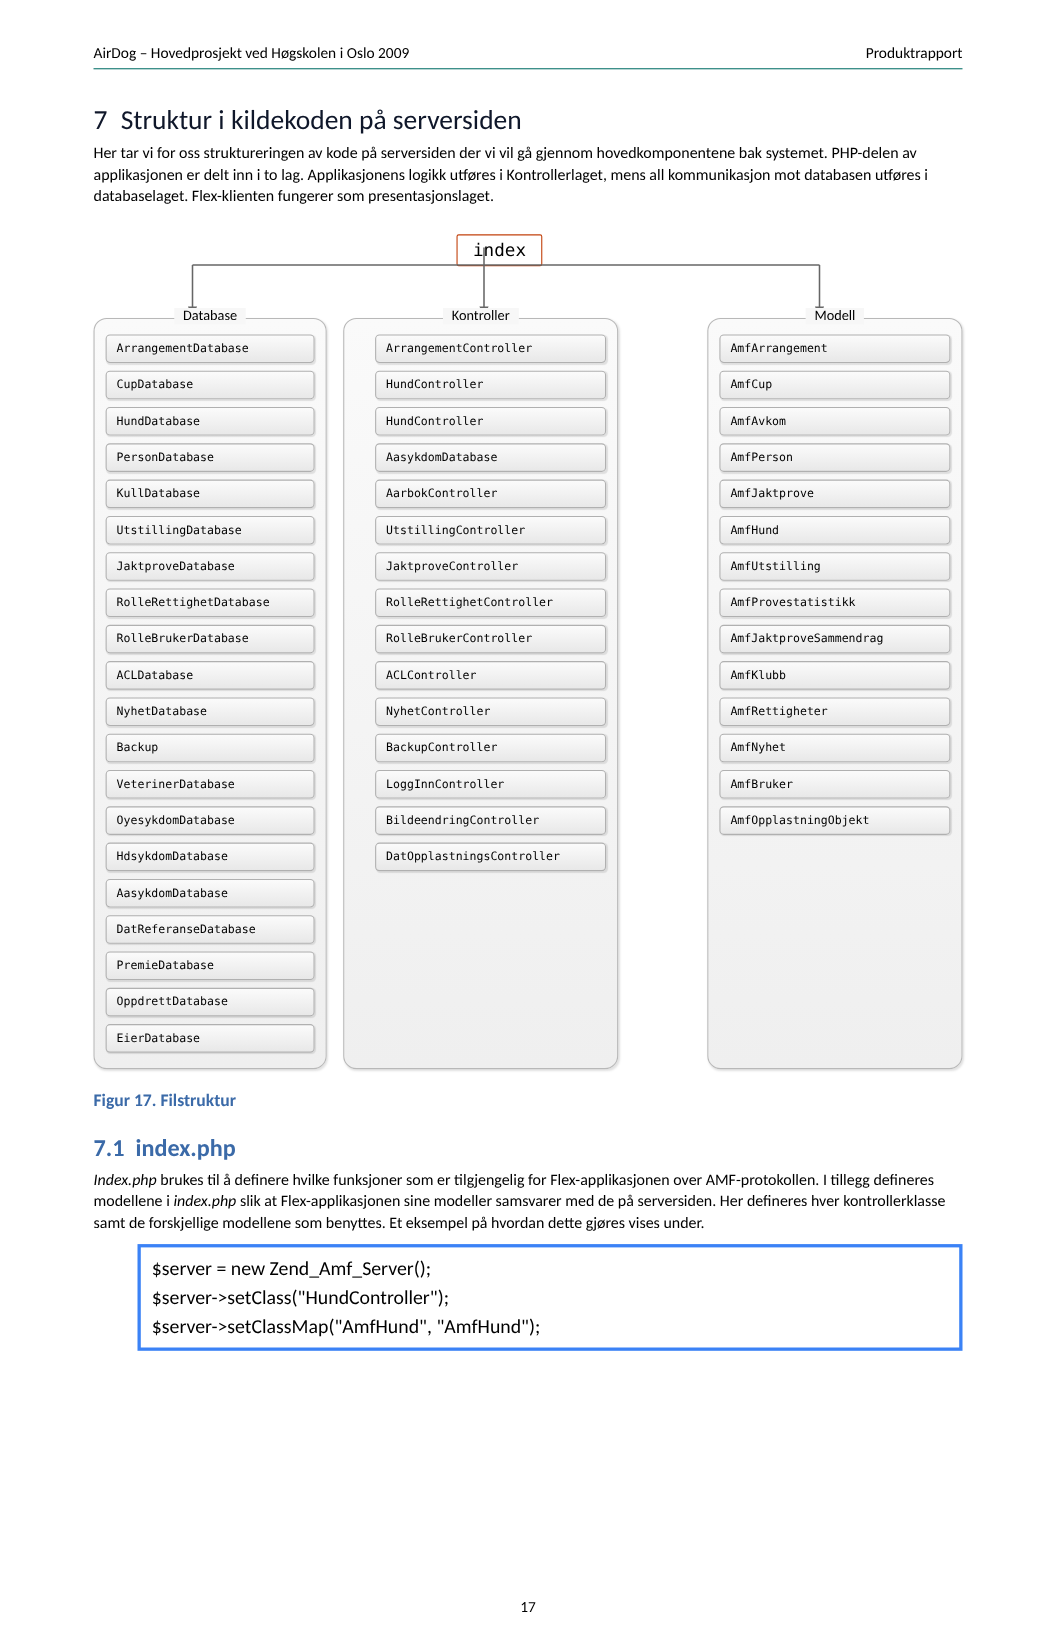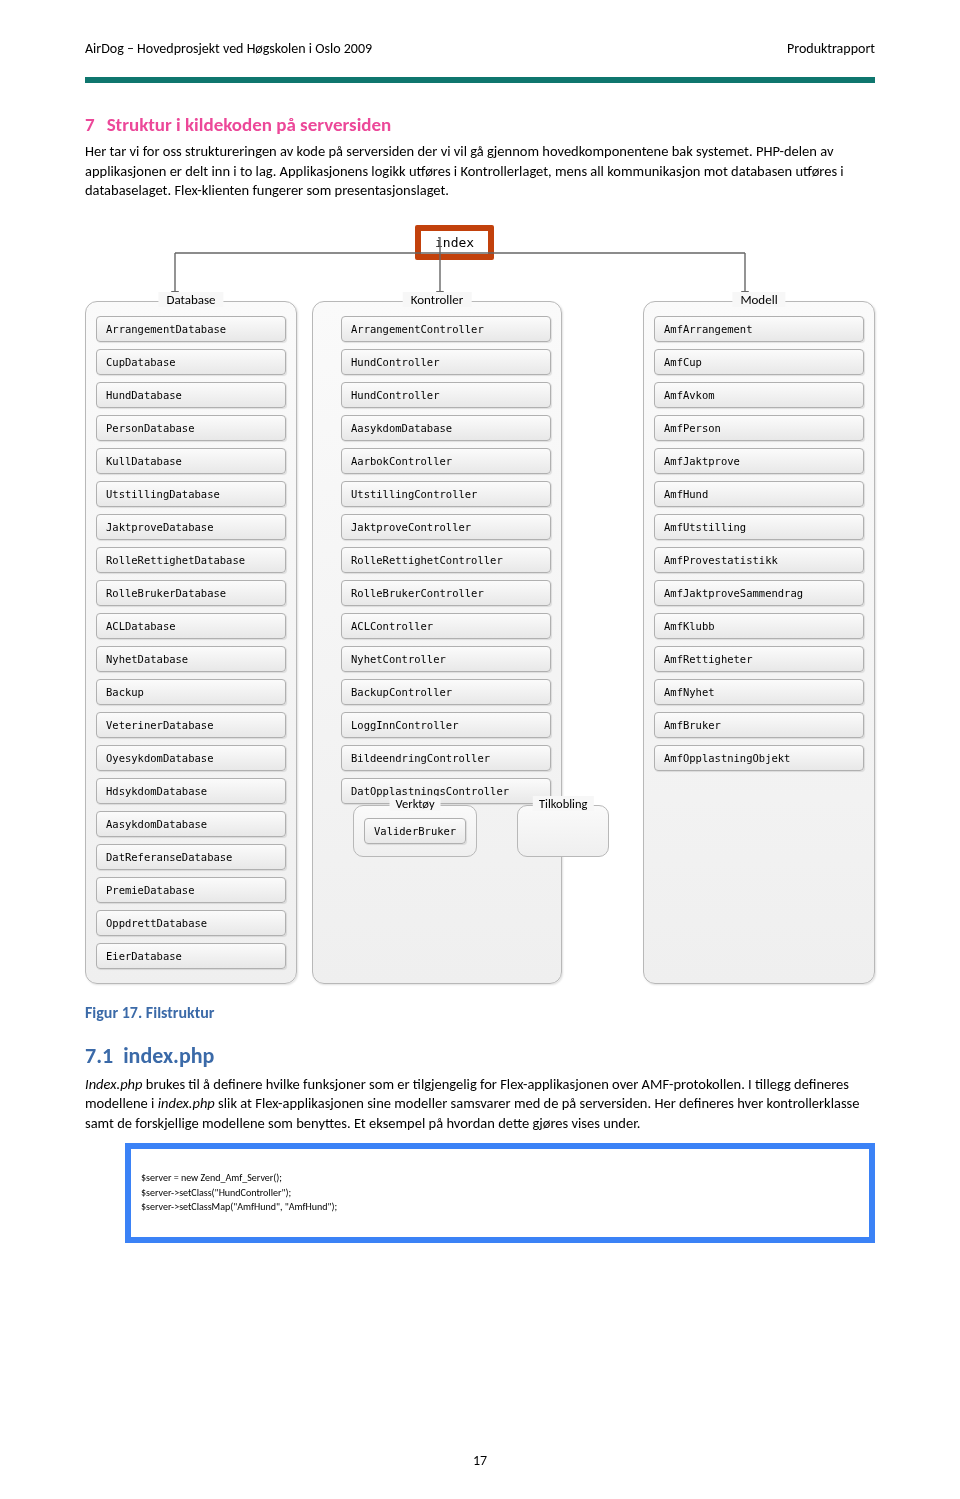--- a/index.html
+++ b/index.html
@@ -14,28 +14,28 @@
   .page {
     padding: 40px 85px 40px 85px;
     position: relative;
     min-height: 1499px;
     box-sizing: border-box;
   }
   .header-row {
     display: flex;
     justify-content: space-between;
     font-size: 14px;
-    border-bottom: 6px solid #0f766e;
-    padding-bottom: 20px;
+    border-bottom: 1px solid #0f766e;
+    padding-bottom: 5px;
     margin-bottom: 28px;
   }
   h1.section {
-    font-size: 19px;
-    color: #ec4899;
-    font-weight: 700;
+    font-size: 25px;
+    color: #0f172a;
+    font-weight: 400;
     margin: 30px 0 6px 0;
   }
   h1.section .num { margin-right: 12px; }
   h2.section {
     font-size: 22px;
     color: #3b6aa8;
     font-weight: 700;
     margin: 20px 0 6px 0;
   }
   h2.section .num { margin-right: 10px; }
@@ -45,24 +45,24 @@
     margin: 0 0 10px 0;
   }
   .italic { font-style: italic; }
   .caption {
     color: #3b6aa8;
     font-weight: 700;
     font-size: 16px;
     margin: 30px 0 10px 0;
   }
   .codebox {
-    border: 6px solid #3b82f6;
-    padding: 22px 10px;
+    border: 3px solid #3b82f6;
+    padding: 6px 10px;
     margin: 8px 0 0 40px;
-    font-size: 10px;
+    font-size: 18px;
     line-height: 1.45;
     font-family: Calibri, Arial, sans-serif;
   }
   .pagenum {
     text-align: center;
     position: absolute;
     bottom: 30px;
     left: 0; right: 0;
     font-size: 14px;
   }
@@ -75,24 +75,24 @@
     position: relative;
     width: 790px;
     height: 760px;
     font-family: "Lucida Console", Monaco, monospace;
     font-size: 10.5px;
   }
   .topbox {
     position: absolute;
     left: 330px; top: 12px;
     background: #fff;
-    border: 6px solid #c2410c;
+    border: 1px solid #c2410c;
     border-radius: 2px;
     padding: 4px 14px;
-    font-size: 13px;
+    font-size: 16px;
   }
   svg.arrows {
     position: absolute;
     left: 0; top: 0;
     width: 790px; height: 140px;
     pointer-events: none;
   }
   .cols {
     position: absolute;
     left: 0; top: 88px;
@@ -269,29 +269,20 @@
               <div class="cell">AmfProvestatistikk</div>
               <div class="cell">AmfJaktproveSammendrag</div>
               <div class="cell">AmfKlubb</div>
               <div class="cell">AmfRettigheter</div>
               <div class="cell">AmfNyhet</div>
               <div class="cell">AmfBruker</div>
               <div class="cell">AmfOpplastningObjekt</div>
             </div>
           </div>
         </div>
-      <div class="subboxes" id="subboxes">
-          <div class="subbox">
-            <div class="title">Verktøy</div>
-            <div class="cell">ValiderBruker</div>
-          </div>
-          <div class="subbox" style="min-width: 70px; min-height: 20px;">
-            <div class="title">Tilkobling</div>
-          </div>
-        </div>
     </div>
   </div>
 
   <div class="caption">Figur 17. Filstruktur</div>
 
   <h2 class="section">
     <span class="num">7.1</span><span>index.php</span>
   </h2>
 
   <p class="body">

